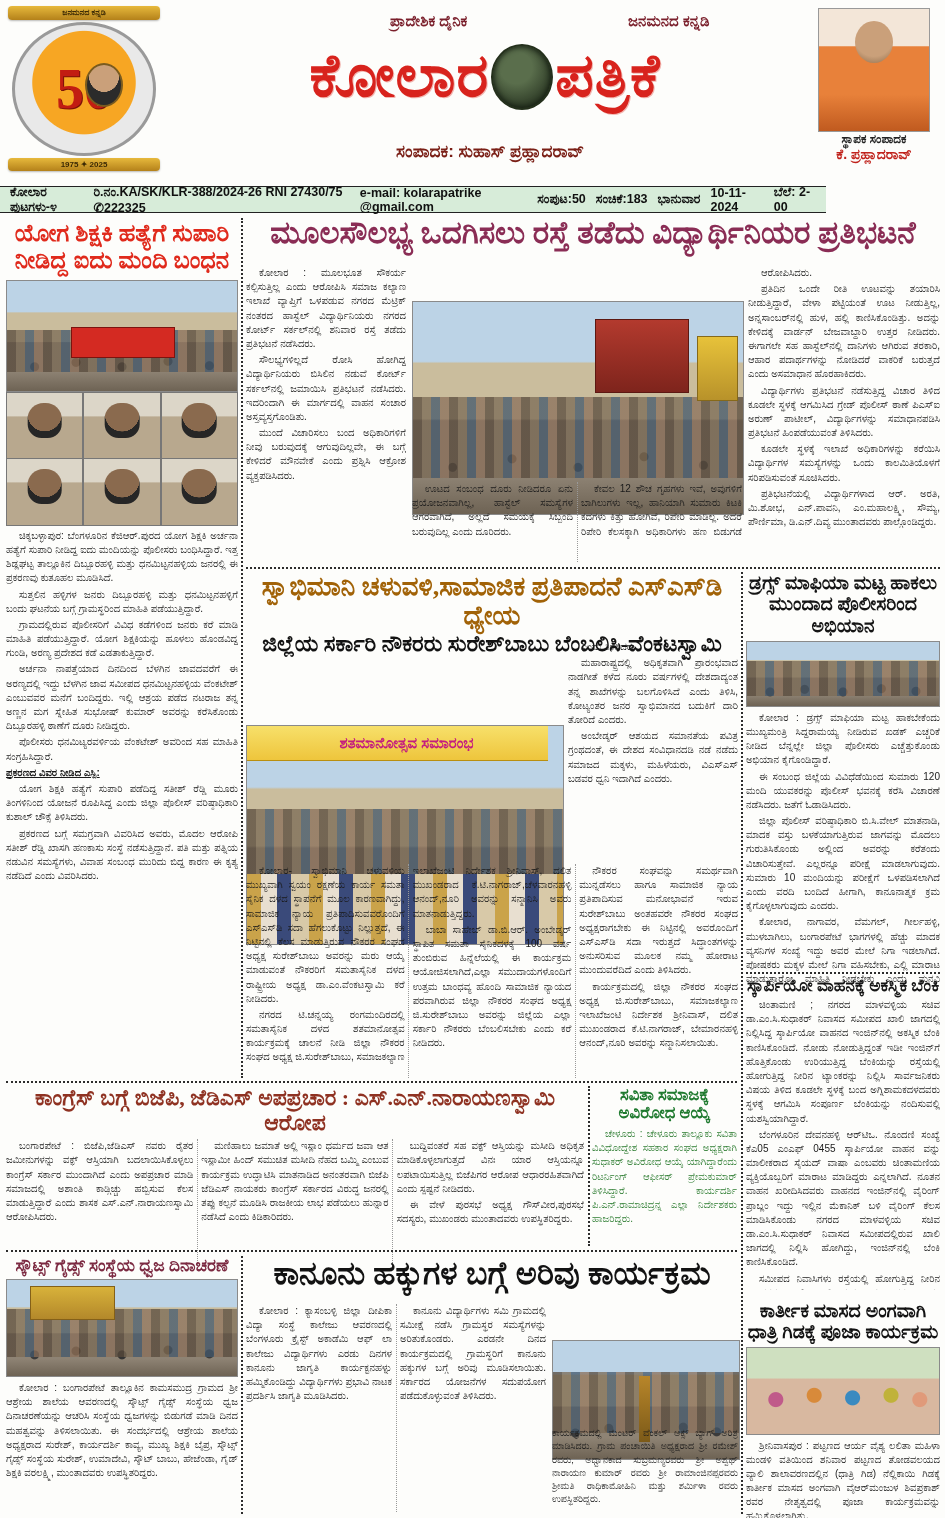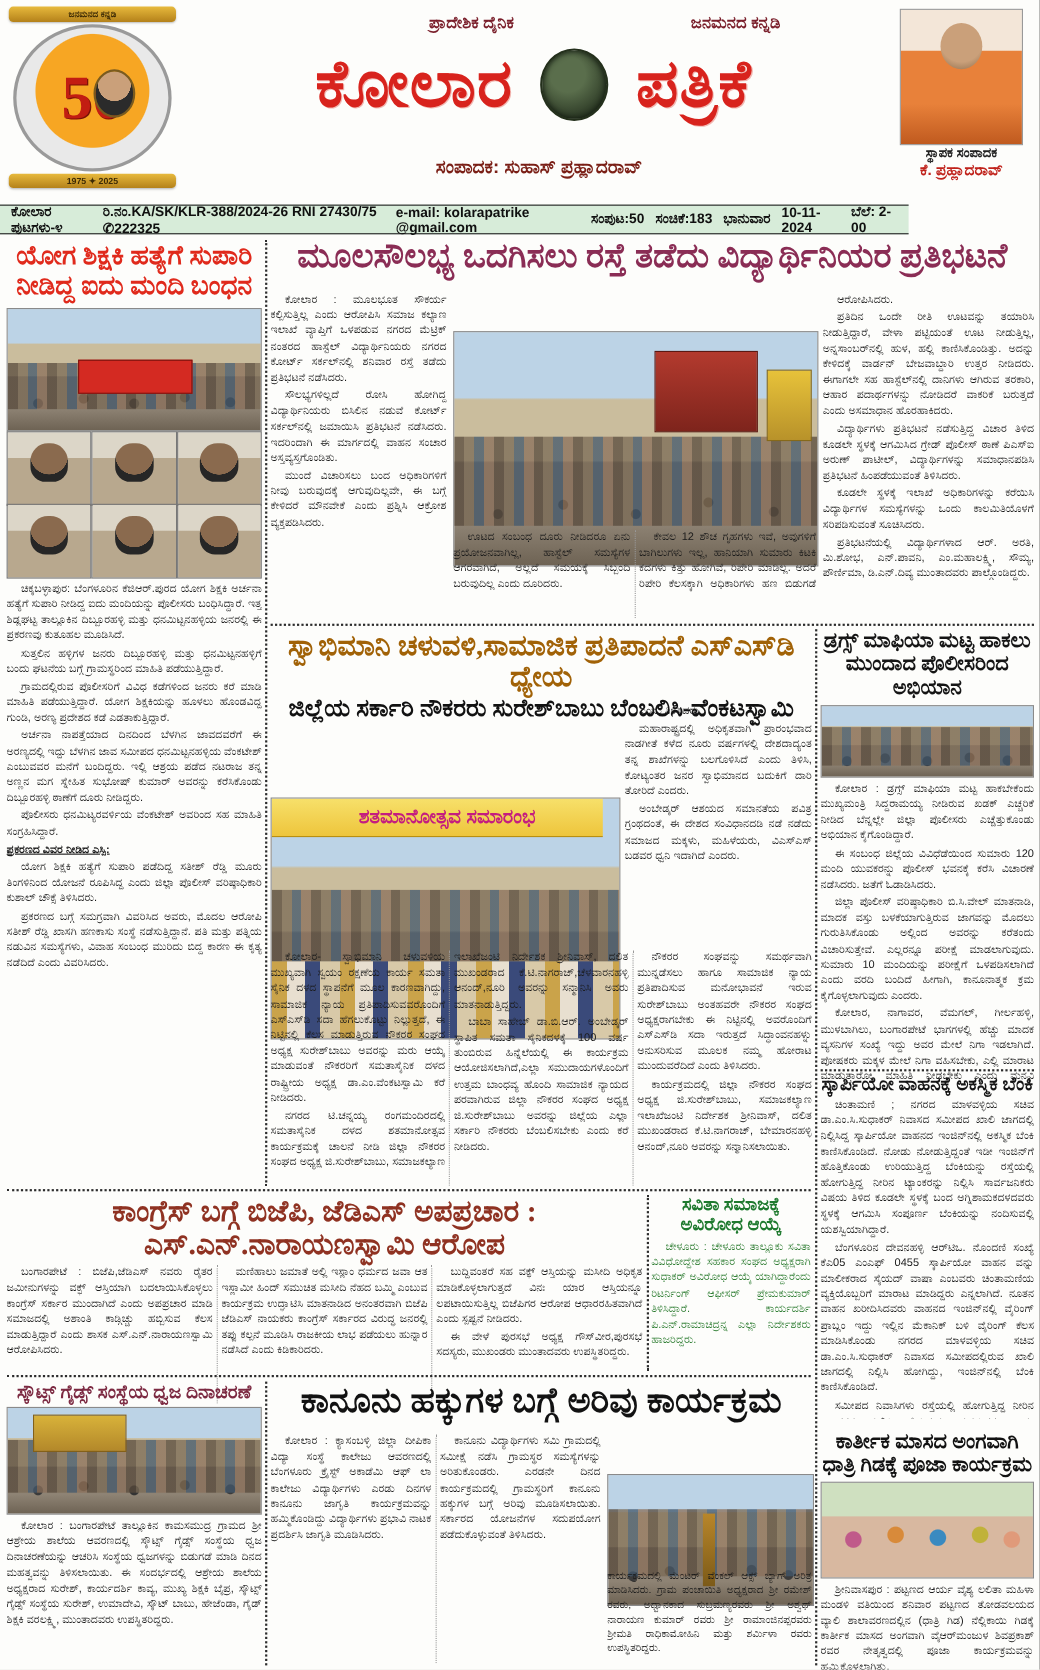--- a/index.html
+++ b/index.html
@@ -2,21 +2,21 @@
 <html><head>
 <meta charset="utf-8">
 <style>
   html,body{margin:0;padding:0;background:#e8e8e4;}
   #page{position:relative;width:945px;height:1518px;background:#fdfdfb;margin:0 auto;
         font-family:"Liberation Sans",sans-serif;color:#1a1a1a;overflow:hidden;
         border-right:3px solid #111;}
   .abs{position:absolute;}
   
   .tagline{font-weight:bold;color:#7a1f2b;font-size:15px;}
-  .title-row{display:flex;align-items:center;justify-content:center;gap:25px;}
+  .title-row{display:flex;align-items:center;justify-content:center;gap:2px;}
   .title-word{font-size:60px;font-weight:bold;color:#d8231d;letter-spacing:1px;
               text-shadow:1px 1px 0 #f2b8b2;font-family:"Liberation Serif",serif;}
   .seal{width:58px;height:62px;border-radius:50%;
         background:radial-gradient(circle at 40% 35%,#5a6e4c 0 30%,#32402a 70%,#1d2a18 100%);
         border:2px solid #24301c;box-shadow:inset 0 0 6px #0b120a;}
   .editor-line{font-size:17px;font-weight:bold;color:#7a1f16;text-align:center;}
   
   .logo{width:152px;height:172px;}
   .logo .ribbon{background:linear-gradient(180deg,#e7b93c,#b4811a);color:#3c2a05;
         font-size:8px;font-weight:bold;text-align:center;border-radius:4px;
@@ -60,21 +60,21 @@
   .mugrow{display:flex;}
   .mug{flex:1;border:1px solid #777;height:100%;position:relative;
      background:linear-gradient(180deg,#dcd6c8 0 35%,#b8a88e 36% 100%);}
   .mug:before{content:"";position:absolute;left:50%;top:16%;transform:translateX(-50%);
      width:46%;height:52%;border-radius:46% 46% 40% 40%;
      background:radial-gradient(circle at 50% 32%,#8a6a4e 0 58%,#262626 59% 100%);}
   .redbanner{position:absolute;left:28%;top:42%;width:44%;height:26%;background:#d42a22;
      border:1px solid #7c130e;}
   .photo-banner{position:absolute;left:0;right:15px;top:0;height:34px;
      background:linear-gradient(180deg,#f7e06a,#eec53c);color:#c41d7f;font-weight:bold;
-     font-size:18px;display:flex;align-items:center;justify-content:center;border-bottom:1px solid #b98f10;padding-left:18px;}
+     font-size:15px;display:flex;align-items:center;justify-content:center;border-bottom:1px solid #b98f10;padding-left:18px;}
   .caption{font-size:9.5px;line-height:1.4;text-align:justify;}
   
   .hrule{border-top:2.5px dotted #2c2c2c;}
   .vrule{border-left:2px dotted #2c2c2c;}
   .green{color:#2e7d32;}
 </style>
 </head>
 <body>
 
 <div id="page">
@@ -181,21 +181,21 @@
     </div>
     <div class="abs body" style="left:322px;top:68px;width:170px;height:218px;">
       <p>ಎಂದು ತಿಳಿಸಿದರು.</p>
       <p>ಮಹಾರಾಷ್ಟ್ರದಲ್ಲಿ ಅಧಿಕೃತವಾಗಿ ಪ್ರಾರಂಭವಾದ ನಾಡಗೀತೆ ಕಳೆದ ನೂರು ವರ್ಷಗಳಲ್ಲಿ ದೇಶದಾದ್ಯಂತ ತನ್ನ ಶಾಖೆಗಳನ್ನು ಬಲಗೊಳಿಸಿದೆ ಎಂದು ತಿಳಿಸಿ, ಕೋಟ್ಯಂತರ ಜನರ ಸ್ವಾಭಿಮಾನದ ಬದುಕಿಗೆ ದಾರಿ ತೋರಿದೆ ಎಂದರು.</p>
       <p>ಅಂಬೇಡ್ಕರ್ ಆಶಯದ ಸಮಾನತೆಯ ಪವಿತ್ರ ಗ್ರಂಥದಂತೆ, ಈ ದೇಶದ ಸಂವಿಧಾನದಡಿ ನಡೆ ನಡೆದು ಸಮಾಜದ ಮಕ್ಕಳು, ಮಹಿಳೆಯರು, ವಿಎಸ್ಎಸ್ ಬಡವರ ಧ್ವನಿ ಇದಾಗಿದೆ ಎಂದರು.</p>
     </div>
     <div class="abs body cols3" style="left:0;top:292px;width:492px;height:214px;">
       <p>ಕೋಲಾರ- ಸ್ವಾಭಿಮಾನಿ ಚಳುವಳಿಯ ಮುಖ್ಯವಾಗಿ ಸ್ವಯಂ ರಕ್ಷಣೆಯ ಕಾರ್ಯ ಸಮತಾ ಸೈನಿಕ ದಳದ ಸ್ಥಾಪನೆಗೆ ಮೂಲ ಕಾರಣವಾಗಿದ್ದು, ಸಾಮಾಜಿಕ ನ್ಯಾಯ ಪ್ರತಿಪಾದಿಸುವವರೊಂದಿಗೆ ಎಸ್‌ಎಸ್‌ಡಿ ಸದಾ ಹೆಗಲುಕೊಟ್ಟು ನಿಲ್ಲುತ್ತದೆ, ಈ ನಿಟ್ಟಿನಲ್ಲಿ ಕೆಲಸ ಮಾಡುತ್ತಿರುವ ನೌಕರರ ಸಂಘದ ಅಧ್ಯಕ್ಷ ಸುರೇಶ್‌ಬಾಬು ಅವರನ್ನು ಮರು ಆಯ್ಕೆ ಮಾಡುವಂತೆ ನೌಕರರಿಗೆ ಸಮತಾಸೈನಿಕ ದಳದ ರಾಷ್ಟ್ರೀಯ ಅಧ್ಯಕ್ಷ ಡಾ.ಎಂ.ವೆಂಕಟಸ್ವಾಮಿ ಕರೆ ನೀಡಿದರು.</p>
       <p>ನಗರದ ಟಿ.ಚನ್ನಯ್ಯ ರಂಗಮಂದಿರದಲ್ಲಿ ಸಮತಾಸೈನಿಕ ದಳದ ಶತಮಾನೋತ್ಸವ ಕಾರ್ಯಕ್ರಮಕ್ಕೆ ಚಾಲನೆ ನೀಡಿ ಜಿಲ್ಲಾ ನೌಕರರ ಸಂಘದ ಅಧ್ಯಕ್ಷ ಜಿ.ಸುರೇಶ್‌ಬಾಬು, ಸಮಾಜಕಲ್ಯಾಣ ಇಲಾಖೆಜಂಟಿ ನಿರ್ದೇಶಕ ಶ್ರೀನಿವಾಸ್, ದಲಿತ ಮುಖಂಡರಾದ ಕೆ.ಟಿ.ನಾಗರಾಜ್,ಚೆಳವಾರನಹಳ್ಳಿ ಆನಂದ್,ನೂರಿ ಅವರನ್ನು ಸನ್ಮಾನಿಸಿ ಅವರು ಮಾತನಾಡುತ್ತಿದ್ದರು.</p>
       <p>ಬಾಬಾ ಸಾಹೇಬ್ ಡಾ.ಬಿ.ಆರ್. ಅಂಬೇಡ್ಕರ್ ಸ್ಥಾಪಿತ ಸಮತಾ ಸೈನಿಕದಳಕ್ಕೆ 100 ವರ್ಷ ತುಂಬಿರುವ ಹಿನ್ನೆಲೆಯಲ್ಲಿ ಈ ಕಾರ್ಯಕ್ರಮ ಆಯೋಜಿಸಲಾಗಿದೆ,ಎಲ್ಲಾ ಸಮುದಾಯಗಳೊಂದಿಗೆ ಉತ್ತಮ ಬಾಂಧವ್ಯ ಹೊಂದಿ ಸಾಮಾಜಿಕ ನ್ಯಾಯದ ಪರವಾಗಿರುವ ಜಿಲ್ಲಾ ನೌಕರರ ಸಂಘದ ಅಧ್ಯಕ್ಷ ಜಿ.ಸುರೇಶ್‌ಬಾಬು ಅವರನ್ನು ಜಿಲ್ಲೆಯ ಎಲ್ಲಾ ಸರ್ಕಾರಿ ನೌಕರರು ಬೆಂಬಲಿಸಬೇಕು ಎಂದು ಕರೆ ನೀಡಿದರು.</p>
-      <p>ನೌಕರರ ಸಂಘವನ್ನು ಸಮರ್ಥವಾಗಿ ಮುನ್ನಡೆಸಲು ಹಾಗೂ ಸಾಮಾಜಿಕ ನ್ಯಾಯ ಪ್ರತಿಪಾದಿಸುವ ಮನೋಭಾವನೆ ಇರುವ ಸುರೇಶ್‌ಬಾಬು ಅಂತಹವರೇ ನೌಕರರ ಸಂಘದ ಅಧ್ಯಕ್ಷರಾಗಬೇಕು ಈ ನಿಟ್ಟಿನಲ್ಲಿ ಅವರೊಂದಿಗೆ ಎಸ್‌ಎಸ್‌ಡಿ ಸದಾ ಇರುತ್ತದೆ ಸಿದ್ಧಾಂವನಹಳ್ನು ಅನುಸರಿಸುವ ಮೂಲಕ ನಮ್ಮ ಹೋರಾಟ ಮುಂದುವರೆದಿದೆ ಎಂದು ತಿಳಿಸಿದರು.</p>
+      <p>ನೌಕರರ ಸಂಘವನ್ನು ಸಮರ್ಥವಾಗಿ ಮುನ್ನಡೆಸಲು ಹಾಗೂ ಸಾಮಾಜಿಕ ನ್ಯಾಯ ಪ್ರತಿಪಾದಿಸುವ ಮನೋಭಾವನೆ ಇರುವ ಸುರೇಶ್‌ಬಾಬು ಅಂತಹವರೇ ನೌಕರರ ಸಂಘದ ಅಧ್ಯಕ್ಷರಾಗಬೇಕು ಈ ನಿಟ್ಟಿನಲ್ಲಿ ಅವರೊಂದಿಗೆ ಎಸ್‌ಎಸ್‌ಡಿ ಸದಾ ಇರುತ್ತದೆ ಸಿದ್ಧಾಂತಗಳನ್ನು ಅನುಸರಿಸುವ ಮೂಲಕ ನಮ್ಮ ಹೋರಾಟ ಮುಂದುವರೆದಿದೆ ಎಂದು ತಿಳಿಸಿದರು.</p>
       <p>ಕಾರ್ಯಕ್ರಮದಲ್ಲಿ ಜಿಲ್ಲಾ ನೌಕರರ ಸಂಘದ ಅಧ್ಯಕ್ಷ ಜಿ.ಸುರೇಶ್‌ಬಾಬು, ಸಮಾಜಕಲ್ಯಾಣ ಇಲಾಖೆಜಂಟಿ ನಿರ್ದೇಶಕ ಶ್ರೀನಿವಾಸ್, ದಲಿತ ಮುಖಂಡರಾದ ಕೆ.ಟಿ.ನಾಗರಾಜ್, ಬೇಮಾರನಹಳ್ಳಿ ಆನಂದ್,ನೂರಿ ಅವರನ್ನು ಸನ್ಮಾನಿಸಲಾಯಿತು.</p>
 
     </div>
   </div>
 
   <div class="abs" style="left:746px;top:572px;width:194px;height:400px;">
     <div class="hl" style="font-size:19px;color:#151515;text-align:center;">ಡ್ರಗ್ಸ್ ಮಾಫಿಯಾ ಮಟ್ಟ ಹಾಕಲು ಮುಂದಾದ ಪೊಲೀಸರಿಂದ ಅಭಿಯಾನ</div>
     <div class="photo" style="margin-top:5px;height:64px;">
       <div class="crowdband" style="top:30%;height:55%;"></div>
     </div>
@@ -211,21 +211,21 @@
   <div class="abs" style="left:746px;top:976px;width:194px;height:320px;">
     <div class="hl" style="font-size:17px;color:#151515;text-align:center;">ಸ್ಕಾರ್ಪಿಯೋ ವಾಹನಕ್ಕೆ ಅಕಸ್ಮಿಕ ಬೆಂಕಿ</div>
     <div class="body" style="margin-top:3px;height:292px;">
       <p>ಚಿಂತಾಮಣಿ ; ನಗರದ ಮಾಳವಳ್ಳಿಯ ಸಚಿವ ಡಾ.ಎಂ.ಸಿ.ಸುಧಾಕರ್ ನಿವಾಸದ ಸಮೀಪದ ಖಾಲಿ ಜಾಗದಲ್ಲಿ ನಿಲ್ಲಿಸಿದ್ದ ಸ್ಕಾರ್ಪಿಯೋ ವಾಹನದ ಇಂಜಿನ್‌ನಲ್ಲಿ ಅಕಸ್ಮಿಕ ಬೆಂಕಿ ಕಾಣಿಸಿಕೊಂಡಿದೆ. ನೋಡು ನೋಡುತ್ತಿದ್ದಂತೆ ಇಡೀ ಇಂಜಿನ್‌ಗೆ ಹೊತ್ತಿಕೊಂಡು ಉರಿಯುತ್ತಿದ್ದ ಬೆಂಕಿಯನ್ನು ರಸ್ತೆಯಲ್ಲಿ ಹೋಗುತ್ತಿದ್ದ ನೀರಿನ ಟ್ಯಾಂಕರನ್ನು ನಿಲ್ಲಿಸಿ ಸಾರ್ವಜನಿಕರು ವಿಷಯ ತಿಳಿದ ಕೂಡಲೇ ಸ್ಥಳಕ್ಕೆ ಬಂದ ಅಗ್ನಿಶಾಮಕದಳದವರು ಸ್ಥಳಕ್ಕೆ ಆಗಮಿಸಿ ಸಂಪೂರ್ಣ ಬೆಂಕಿಯನ್ನು ನಂದಿಸುವಲ್ಲಿ ಯಶಸ್ವಿಯಾಗಿದ್ದಾರೆ.</p>
       <p>ಬೆಂಗಳೂರಿನ ದೇವನಹಳ್ಳಿ ಆರ್‌ಟಿಒ. ನೊಂದಣಿ ಸಂಖ್ಯೆ ಕೆಎ05 ಎಂಎಫ್ 0455 ಸ್ಕಾರ್ಪಿಯೋ ವಾಹನ ವನ್ನು ಮಾಲೀಕರಾದ ಸೈಯದ್ ವಾಷಾ ಎಂಬವರು ಚಿಂತಾಮಣಿಯ ವ್ಯಕ್ತಿಯೊಬ್ಬರಿಗೆ ಮಾರಾಟ ಮಾಡಿದ್ದರು ಎನ್ನಲಾಗಿದೆ. ನೂತನ ವಾಹನ ಖರೀದಿಸಿದವರು ವಾಹನದ ಇಂಜಿನ್‌ನಲ್ಲಿ ವೈರಿಂಗ್ ಪ್ರಾಬ್ಲಂ ಇದ್ದು ಇಲ್ಲಿನ ಮೆಕಾನಿಕ್ ಬಳಿ ವೈರಿಂಗ್ ಕೆಲಸ ಮಾಡಿಸಿಕೊಂಡು ನಗರದ ಮಾಳವಳ್ಳಿಯ ಸಚಿವ ಡಾ.ಎಂ.ಸಿ.ಸುಧಾಕರ್ ನಿವಾಸದ ಸಮೀಪದಲ್ಲಿರುವ ಖಾಲಿ ಜಾಗದಲ್ಲಿ ನಿಲ್ಲಿಸಿ ಹೋಗಿದ್ದು, ಇಂಜಿನ್‌ನಲ್ಲಿ ಬೆಂಕಿ ಕಾಣಿಸಿಕೊಂಡಿದೆ.</p>
       <p>ಸಮೀಪದ ನಿವಾಸಿಗಳು ರಸ್ತೆಯಲ್ಲಿ ಹೋಗುತ್ತಿದ್ದ ನೀರಿನ ಟ್ಯಾಂಕರನ್ನು ನಿಲ್ಲಿಸಿ ಬೆಂಕಿಯನ್ನು ನಂದಿಸಿದರು. ಇನ್ನು ಇಂಜಿನ್‌ನಲ್ಲಿ ಹೊಗೆಯಾಡುತ್ತಿದ್ದ ವೇಳೆಗೆ ಸ್ಥಳಕ್ಕೆ ಆಗಮಿಸಿದ ಅಗ್ನಿಶಾಮಕದಳದ ಸಿಬ್ಬಂದಿ ವಾಹನದ ಇಂಜಿನ್ ಮೇಲೆ ಇರುವ ಬಾನೆಟ್ಟನ್ನು ಗಡಾರಿಯಿಂದ ತೆಗೆದು ಬೆಂಕಿಯನ್ನು ಸಂಪೂರ್ಣವಾಗಿ ನಂದಿಸುವಲ್ಲಿ ಯಶಸ್ವಿಯಾಗಿದ್ದಾರೆ.</p>
     </div>
   </div>
 
   <div class="abs" style="left:6px;top:1086px;width:578px;height:160px;">
-    <div class="hl" style="font-size:27px;color:#8f3222;text-align:center;">ಕಾಂಗ್ರೆಸ್ ಬಗ್ಗೆ ಬಿಜೆಪಿ, ಜೆಡಿಎಸ್ ಅಪಪ್ರಚಾರ : ಎಸ್.ಎನ್.ನಾರಾಯಣಸ್ವಾಮಿ ಆರೋಪ</div>
+    <div class="hl" style="font-size:22px;color:#8f3222;text-align:center;">ಕಾಂಗ್ರೆಸ್ ಬಗ್ಗೆ ಬಿಜೆಪಿ, ಜೆಡಿಎಸ್ ಅಪಪ್ರಚಾರ : ಎಸ್.ಎನ್.ನಾರಾಯಣಸ್ವಾಮಿ ಆರೋಪ</div>
     <div class="body cols3" style="margin-top:4px;height:126px;">
       <p>ಬಂಗಾರಪೇಟೆ : ಬಿಜೆಪಿ,ಜೆಡಿಎಸ್ ನವರು ರೈತರ ಜಮೀನುಗಳನ್ನು ವಕ್ಫ್ ಆಸ್ತಿಯಾಗಿ ಬದಲಾಯಿಸಿಕೊಳ್ಳಲು ಕಾಂಗ್ರೆಸ್ ಸರ್ಕಾರ ಮುಂದಾಗಿದೆ ಎಂದು ಅಪಪ್ರಚಾರ ಮಾಡಿ ಸಮಾಜದಲ್ಲಿ ಅಶಾಂತಿ ಕಾಡ್ಗಿಚ್ಚು ಹಬ್ಬಿಸುವ ಕೆಲಸ ಮಾಡುತ್ತಿದ್ದಾರೆ ಎಂದು ಶಾಸಕ ಎಸ್.ಎನ್.ನಾರಾಯಣಸ್ವಾಮಿ ಆರೋಪಿಸಿದರು.</p>
       <p>ಮಣಿಹಾಲು ಜಮಾತೆ ಅಲ್ಲಿ ಇಸ್ಲಾಂ ಧರ್ಮದ ಜವಾ ಆತ ಇಸ್ಲಾಮೀ ಹಿಂದ್ ಸಮುಚಿತ ಮಸೀದಿ ನೆಹದ ಬಮ್ಮಿ ಎಂಬುವ ಕಾರ್ಯಕ್ರಮ ಉದ್ಘಾಟಿಸಿ ಮಾತನಾಡಿದ ಅನಂತರವಾಗಿ ಬಿಜೆಪಿ ಜೆಡಿಎಸ್ ನಾಯಕರು ಕಾಂಗ್ರೆಸ್ ಸರ್ಕಾರದ ವಿರುದ್ಧ ಜನರಲ್ಲಿ ತಪ್ಪು ಕಲ್ಪನೆ ಮೂಡಿಸಿ ರಾಜಕೀಯ ಲಾಭ ಪಡೆಯಲು ಹುನ್ನಾರ ನಡೆಸಿದೆ ಎಂದು ಕಿಡಿಕಾರಿದರು.</p>
       <p>ಬುದ್ದಿವಂತರೆ ಸಹ ವಕ್ಫ್ ಆಸ್ತಿಯನ್ನು ಮಸೀದಿ ಅಧಿಕೃತ ಮಾಡಿಕೊಳ್ಳಲಾಗುತ್ತದೆ ವಿನಃ ಯಾರ ಆಸ್ತಿಯನ್ನೂ ಲಪಟಾಯಿಸುತ್ತಿಲ್ಲ ಬಿಜೆಪಿಗರ ಆರೋಪ ಆಧಾರರಹಿತವಾಗಿದೆ ಎಂದು ಸ್ಪಷ್ಟನೆ ನೀಡಿದರು.</p>
       <p>ಈ ವೇಳೆ ಪುರಸಭೆ ಅಧ್ಯಕ್ಷ ಗೌಸ್‌ವೀರ,ಪುರಸಭೆ ಸದಸ್ಯರು, ಮುಖಂಡರು ಮುಂತಾದವರು ಉಪಸ್ಥಿತರಿದ್ದರು.</p>
     </div>
   </div>
 
   <div class="abs" style="left:592px;top:1086px;width:145px;height:160px;">
     <div class="hl" style="font-size:16.5px;color:#1f7a2f;text-align:center;">ಸವಿತಾ ಸಮಾಜಕ್ಕೆ ಅವಿರೋಧ ಆಯ್ಕೆ</div>
@@ -241,21 +241,21 @@
       <div class="abs" style="left:10%;top:6%;width:36%;height:34%;background:linear-gradient(180deg,#d8b23a,#b3882a);border:1px solid #846018;"></div>
     </div>
     <div class="body" style="margin-top:4px;height:130px;">
       <p>ಕೋಲಾರ : ಬಂಗಾರಪೇಟೆ ತಾಲ್ಲೂಕಿನ ಕಾಮಸಮುದ್ರ ಗ್ರಾಮದ ಶ್ರೀ ಆಶ್ರೇಯ ಶಾಲೆಯ ಆವರಣದಲ್ಲಿ ಸ್ಕೌಟ್ಸ್ ಗೈಡ್ಸ್ ಸಂಸ್ಥೆಯ ಧ್ವಜ ದಿನಾಚರಣೆಯನ್ನು ಆಚರಿಸಿ ಸಂಸ್ಥೆಯ ಧ್ವಜಗಳನ್ನು ಬಿಡುಗಡೆ ಮಾಡಿ ದಿನದ ಮಹತ್ವವನ್ನು ತಿಳಿಸಲಾಯಿತು. ಈ ಸಂದರ್ಭದಲ್ಲಿ ಆಶ್ರೇಯ ಶಾಲೆಯ ಅಧ್ಯಕ್ಷರಾದ ಸುರೇಶ್, ಕಾರ್ಯದರ್ಶಿ ಕಾವ್ಯ, ಮುಖ್ಯ ಶಿಕ್ಷಕಿ ಬೈಪ್ರ, ಸ್ಕೌಟ್ಸ್ ಗೈಡ್ಸ್ ಸಂಸ್ಥೆಯ ಸುರೇಶ್, ಉಮಾದೇವಿ, ಸ್ಕೌಟ್ ಬಾಬು, ಹೇಜೆಂಡಾ, ಗೈಡ್ ಶಿಕ್ಷಕಿ ವರಲಕ್ಷ್ಮಿ, ಮುಂತಾದವರು ಉಪಸ್ಥಿತರಿದ್ದರು.</p>
     </div>
   </div>
 
   <div class="abs" style="left:246px;top:1256px;width:492px;height:258px;">
     <div class="hl" style="font-size:32px;color:#121212;text-align:center;">ಕಾನೂನು ಹಕ್ಕುಗಳ ಬಗ್ಗೆ ಅರಿವು ಕಾರ್ಯಕ್ರಮ</div>
     <div class="abs body cols2" style="left:0;top:48px;width:300px;height:208px;">
-      <p>ಕೋಲಾರ : ಕ್ಯಾಸಂಬಳ್ಳಿ ಜಿಲ್ಲಾ ದೀಪಿಕಾ ವಿದ್ಯಾ ಸಂಸ್ಥೆ ಕಾಲೇಜು ಆವರಣದಲ್ಲಿ ಬೆಂಗಳೂರು ಕ್ರೈಸ್ಟ್ ಅಕಾಡೆಮಿ ಆಫ್ ಲಾ ಕಾಲೇಜು ವಿದ್ಯಾರ್ಥಿಗಳು ಎರಡು ದಿನಗಳ ಕಾನೂನು ಜಾಗೃತಿ ಕಾರ್ಯಕ್ರಮವನ್ನು ಹಮ್ಮಿಕೊಂಡಿದ್ದು ವಿದ್ಯಾರ್ಥಿಗಳು ಪ್ರಭಾವಿ ನಾಟಕ ಪ್ರದರ್ಶಿಸಿ ಜಾಗೃತಿ ಮೂಡಿಸಿದರು.</p>
+      <p>ಕೋಲಾರ : ಕ್ಯಾಸಂಬಳ್ಳಿ ಜಿಲ್ಲಾ ದೀಪಿಕಾ ವಿದ್ಯಾ ಸಂಸ್ಥೆ ಕಾಲೇಜು ಆವರಣದಲ್ಲಿ ಬೆಂಗಳೂರು ಕ್ರೈಸ್ಟ್ ಅಕಾಡೆಮಿ ಆಫ್ ಲಾ ಕಾಲೇಜು ವಿದ್ಯಾರ್ಥಿಗಳು ಎರಡು ದಿನಗಳ ಕಾನೂನು ಜಾಗೃತಿ ಕಾರ್ಯಕ್ಟನಹಳ್ನು ಹಮ್ಮಿಕೊಂಡಿದ್ದು ವಿದ್ಯಾರ್ಥಿಗಳು ಪ್ರಭಾವಿ ನಾಟಕ ಪ್ರದರ್ಶಿಸಿ ಜಾಗೃತಿ ಮೂಡಿಸಿದರು.</p>
       <p>ಕಾನೂನು ವಿದ್ಯಾರ್ಥಿಗಳು ಸವಿು ಗ್ರಾಮದಲ್ಲಿ ಸಮೀಕ್ಷೆ ನಡೆಸಿ ಗ್ರಾಮಸ್ಥರ ಸಮಸ್ಯೆಗಳನ್ನು ಅರಿತುಕೊಂಡರು. ಎರಡನೇ ದಿನದ ಕಾರ್ಯಕ್ರಮದಲ್ಲಿ ಗ್ರಾಮಸ್ಥರಿಗೆ ಕಾನೂನು ಹಕ್ಕುಗಳ ಬಗ್ಗೆ ಅರಿವು ಮೂಡಿಸಲಾಯಿತು. ಸರ್ಕಾರದ ಯೋಜನೆಗಳ ಸದುಪಯೋಗ ಪಡೆದುಕೊಳ್ಳುವಂತೆ ತಿಳಿಸಿದರು.</p>
     </div>
     <div class="abs photo" style="left:306px;top:48px;width:186px;height:118px;">
       <div class="crowdband" style="top:26%;height:52%;"></div>
       <div class="abs" style="left:46%;top:30%;width:6%;height:56%;background:linear-gradient(180deg,#b8862a,#7c5a18);"></div>
     </div>
     <div class="abs caption" style="left:306px;top:170px;width:186px;height:86px;overflow:hidden;">ಕಾರ್ಯಕ್ರಮದಲ್ಲಿ ಮೆಂಟರ್ ವೆಂಕಲ್ ಆಕ್ಸ್ ಬ್ಯಾಗ್ ಅರಿತ್ರ ಮಾಡಿಸಿದರು. ಗ್ರಾಮ ಪಂಚಾಯಿತಿ ಅಧ್ಯಕ್ಷರಾದ ಶ್ರೀ ರಮೇಶ್ ರವರು, ಅಧ್ವಾನಕಾದ ಸುಬ್ರಮಣ್ಯರವರು ಶ್ರೀ ಅಶ್ವಥ್ ನಾರಾಯಣ ಕುಮಾರ್ ರವರು ಶ್ರೀ ರಾಮಾಂಜಿನಪ್ಪರವರು ಶ್ರೀಮತಿ ರಾಧಿಕಾಮೋಹಿನಿ ಮತ್ತು ಶರ್ಮಿಳಾ ರವರು ಉಪಸ್ಥಿತರಿದ್ದರು.</div>
   </div>
 
   <div class="abs" style="left:746px;top:1300px;width:194px;height:214px;">

